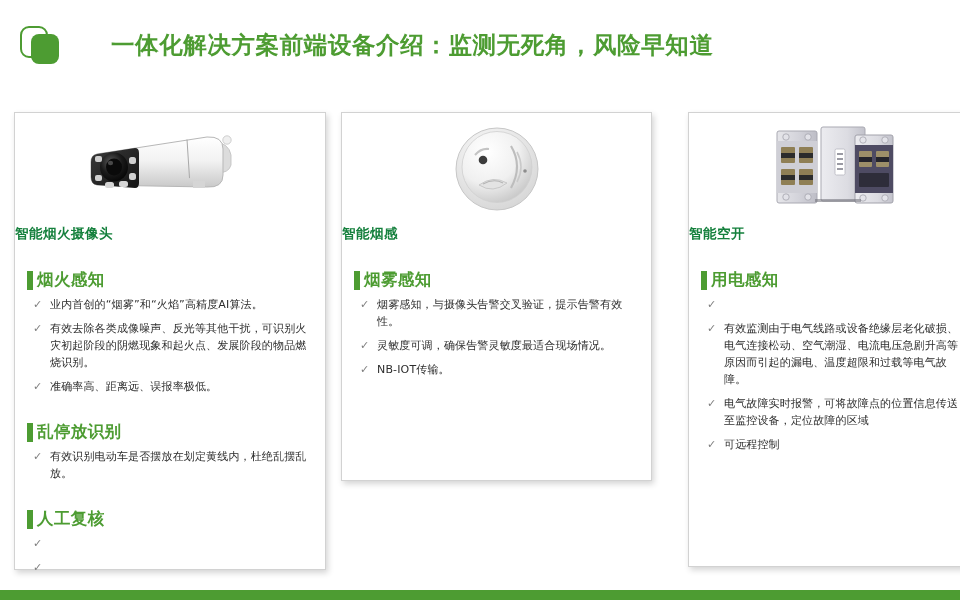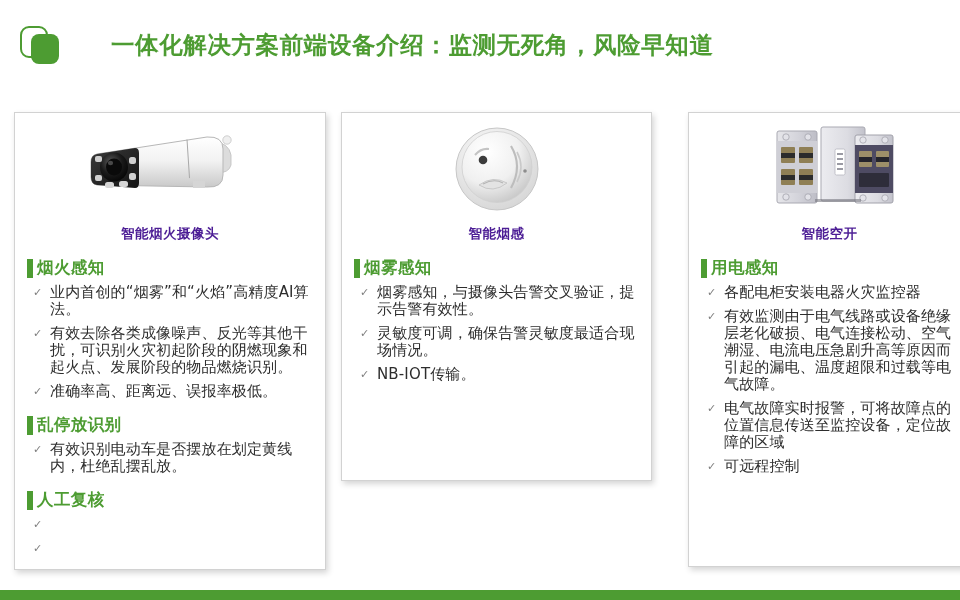--- a/index.html
+++ b/index.html
@@ -81,24 +81,24 @@
   #card-1 { left: 341px; width: 311px; height: 369px; }
   #card-2 { left: 688px; width: 283px; height: 455px; }
 
   
   .product-figure {
     position: relative;
     height: 96px;
     margin-top: 6px;
   }
   .product-caption {
-    text-align: center;
+    text-align: left;
     font-size: 13.5px;
     font-weight: bold;
-    color: #4c1d95;
+    color: #15803d;
     margin-top: 10px;
     letter-spacing: 0.5px;
     font-family: "DejaVu Sans", "Liberation Sans", sans-serif;
   }
 
   
   .sec-head {
     display: flex;
     align-items: center;
     margin: 0 0 6px 12px;
@@ -128,28 +128,28 @@
   }
   .check {
     flex: 0 0 auto;
     width: 17px;
     color: #7e7e7e;
     font-size: 11px;
     line-height: 17px;
     text-align: left;
   }
   .btext {
-    font-size: 15px;
+    font-size: 11px;
     color: #2d2d2d;
     line-height: 17px;
     letter-spacing: 0.15px;
     font-family: "DejaVu Sans", "Liberation Sans", sans-serif;
   }
 
-  .gap-sec { margin-top: 16px; text-align: center; }
+  .gap-sec { margin-top: 28px; text-align: center; }
 
   
   #footer-bar {
     position: absolute;
     left: 0; top: 590px;
     width: 960px; height: 10px;
     background: #4d9c32;
   }
 
   
@@ -374,21 +374,20 @@
 
       <div class="product-caption">智能空开</div>
 
       <div class="sec-head gap-sec">
         <div class="sec-bar"></div>
         <div class="sec-title">用电感知</div>
       </div>
       <div class="bullets">
         <div class="bullet">
           <span class="check">✓</span>
-          <span class="btext">各配电柜安装电器火灾监控器</span>
         </div>
         <div class="bullet">
           <span class="check">✓</span>
           <span class="btext">有效监测由于电气线路或设备绝缘层老化破损、电气连接松动、空气潮湿、电流电压急剧升高等原因而引起的漏电、温度超限和过载等电气故障。</span>
         </div>
         <div class="bullet">
           <span class="check">✓</span>
           <span class="btext">电气故障实时报警，可将故障点的位置信息传送至监控设备，定位故障的区域</span>
         </div>
         <div class="bullet">

